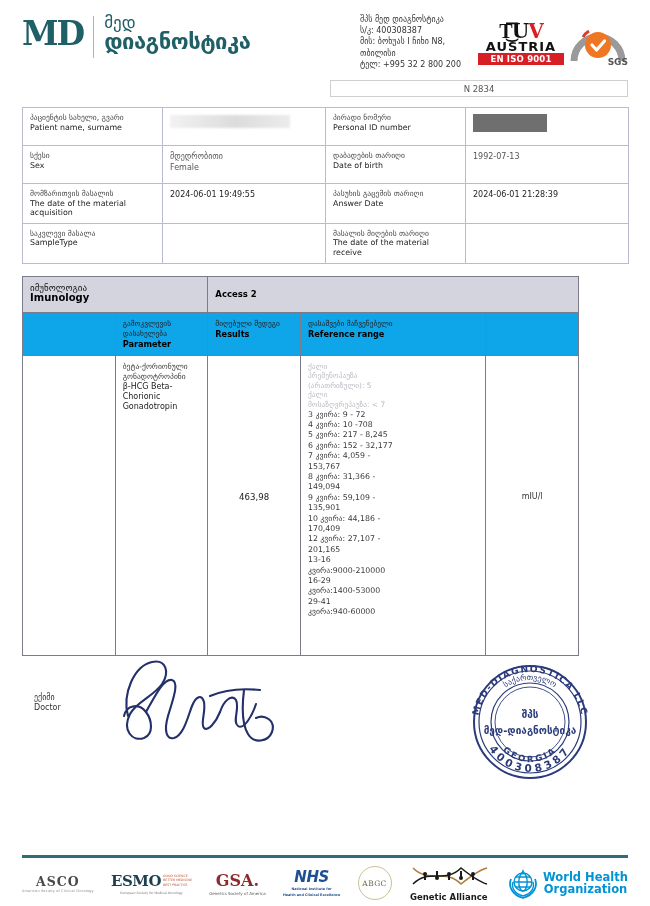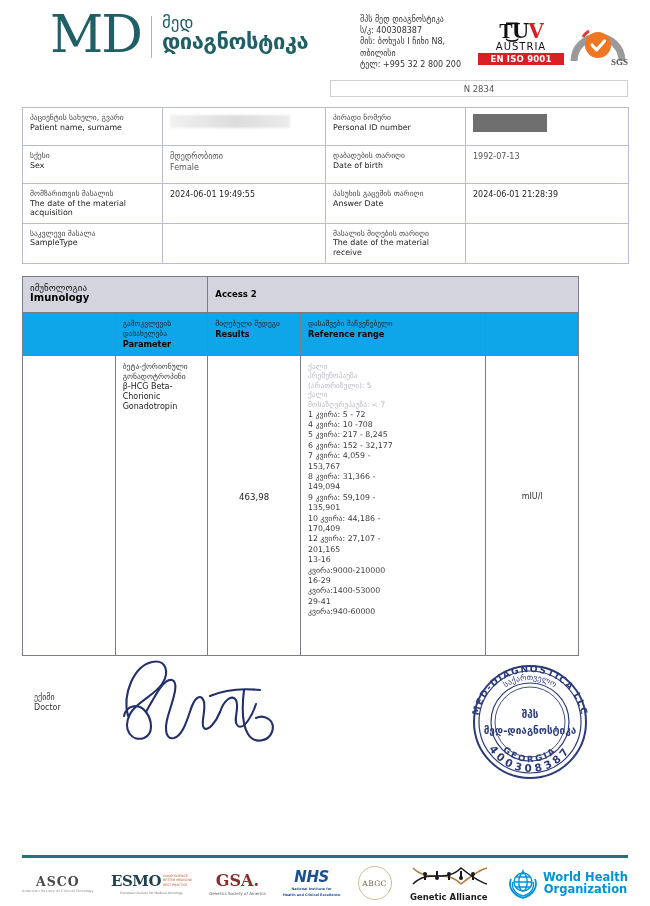--- a/index.html
+++ b/index.html
@@ -13,22 +13,22 @@
     overflow:hidden;
   }
   .page { position:relative; width:650px; height:906px; }
 
   
   .header { display:flex; padding:14px 22px 6px 22px; }
   .brand { width:330px; }
   .brand-row { display:flex; align-items:flex-start; }
   .md-logo {
     font-family:"DejaVu Serif","Liberation Serif",serif;
-    font-size:52px; line-height:40px; font-weight:400;
-    color:#1f5f66; letter-spacing:-2px;margin-left:28px;
+    font-size:33px; line-height:40px; font-weight:700;
+    color:#1f5f66; letter-spacing:-2px;
   }
   .brand-divider { width:1px; height:42px; background:#9bbcc0; margin:2px 10px 0 10px; }
   .brand-geo-small {
     font-size:17px; color:#1f5f66; line-height:17px;
     font-family:"DejaVu Sans",sans-serif;
   }
   .brand-geo-big {
     font-size:22px; color:#1f5f66; line-height:22px; font-weight:bold;
     font-family:"DejaVu Sans",sans-serif; letter-spacing:-0.5px;
   }
@@ -39,28 +39,28 @@
   .certs { display:flex; align-items:center; gap:4px; padding-top:2px; }
   .tuv {
     border:0; text-align:center; width:86px;
   }
   .tuv-top {
     font-family:"DejaVu Serif","Liberation Serif",serif;
     font-size:20px; font-weight:bold; line-height:20px; color:#111;
     letter-spacing:-1px;
   }
   .tuv-top .v { color:#d81f26; }
-  .tuv-aus { font-size:10px; font-weight:normal; letter-spacing:1px; color:#111; line-height:11px; }
+  .tuv-aus { font-size:13px; font-weight:bold; letter-spacing:1px; color:#111; line-height:11px; }
   .tuv-iso {
     background:#d81f26; color:#fff; font-size:8.5px; font-weight:bold;
     padding:1px 2px; margin-top:1px; letter-spacing:0.2px;
   }
   .sgs { width:60px; height:48px; position:relative; }
   .sgs-label {
-    position:absolute; right:0; bottom:0; font-size:9px; font-weight:bold; color:#555;font-family:Liberation Serif, serif;
+    position:absolute; right:0; bottom:0; font-size:9px; font-weight:bold; color:#555;
   }
 
   
   .nbar {
     margin:4px 22px 0 330px; border:1px solid #cfcfcf;
     height:17px; line-height:16px; text-align:center;
     font-size:8.5px; color:#555; background:#fff;
   }
 
   
@@ -357,21 +357,21 @@
       </td>
       <td class="ref-cell" colspan="2">
         <div class="ref-head">
           <div>ქალი</div>
           <div>პრემენოპაუზა</div>
           <div>(არათრიზული): 5</div>
           <div>ქალი</div>
           <div>მოსაზღვრეპაუზა: &lt; 7</div>
         </div>
         <div>
-          <div class="ref-line">1 კვირა: 5 - 72</div>
+          <div class="ref-line">3 კვირა: 9 - 72</div>
           <div class="ref-line">4 კვირა: 10 -708</div>
           <div class="ref-line">5 კვირა: 217 - 8,245</div>
           <div class="ref-line">6 კვირა: 152 - 32,177</div>
           <div class="ref-line">7 კვირა: 4,059 -</div>
           <div class="ref-line">153,767</div>
           <div class="ref-line">8 კვირა: 31,366 -</div>
           <div class="ref-line">149,094</div>
           <div class="ref-line">9 კვირა: 59,109 -</div>
           <div class="ref-line">135,901</div>
           <div class="ref-line">10 კვირა: 44,186 -</div>

